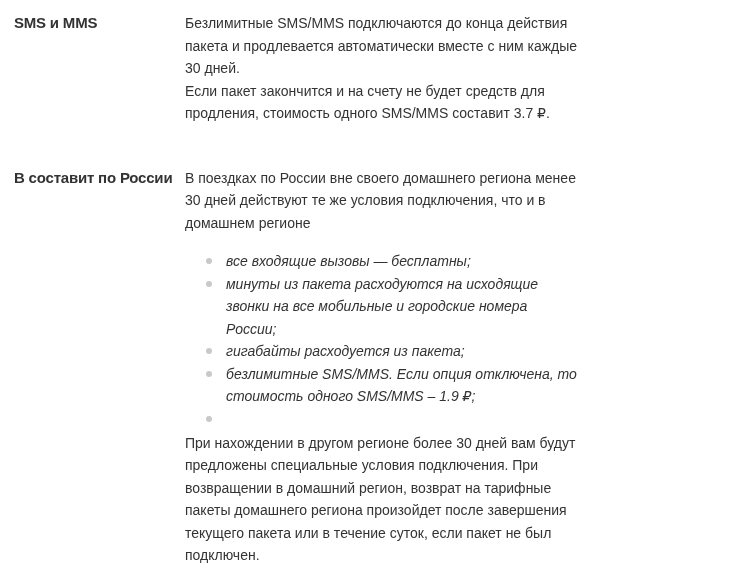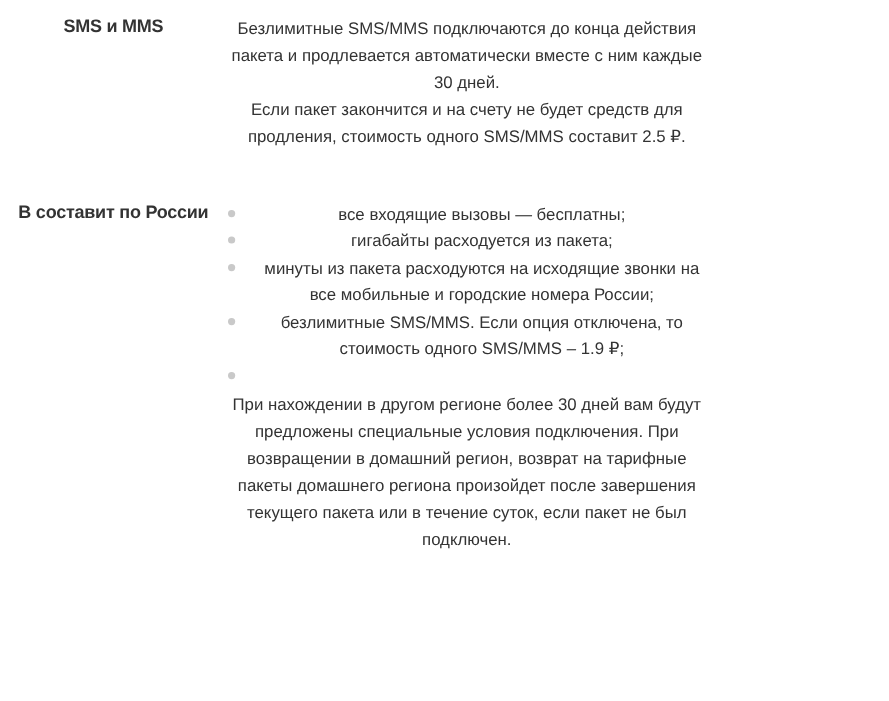--- a/index.html
+++ b/index.html
@@ -14,21 +14,20 @@
     background: var(--background);
   }
   .page {
     width: 604px;
     height: 584px;
     padding: 12px 11px 0 14px;
     overflow: hidden;
     background: var(--background);
     color: var(--text-color);
     font-family: "Liberation Sans", "DejaVu Sans", sans-serif;
-    text-align: center;
   }
   .section {
     display: flex;
     align-items: flex-start;
   }
   .section + .section {
     margin-top: 42px;
   }
   .label-col {
     flex: 0 0 171px;
@@ -47,22 +46,23 @@
   }
   p.para {
     margin: 0;
     padding: 0;
   }
   p.para + p.para {
     margin-top: 26px;
   }
   ul.bullets {
     list-style: none;
-    margin: 0;
+    margin: 16px;
     padding: 0;
+    font-style: italic;
   }
   ul.bullets li {
     position: relative;
     padding-left: 25px;
   }
   .bullet-dot {
     position: absolute;
     left: 5px;
     top: 8px;
     width: 6px;
@@ -77,40 +77,41 @@
 </head>
 <body>
 
 <div class="page">
 
   <div class="section">
     <div class="label-col">SMS и MMS</div>
     <div class="body-col">
       <p class="para">
         <span>Безлимитные SMS/MMS подключаются до конца действия пакета и продлевается автоматически вместе с ним каждые 30 дней.</span><br>
-        <span>Если пакет закончится и на счету не будет средств для продления, стоимость одного SMS/MMS составит 2.5 ₽.</span>
+        <span>Если пакет закончится и на счету не будет средств для продления, стоимость одного SMS/MMS составит 3.7 ₽.</span>
       </p>
     </div>
   </div>
 
   <div class="section">
     <div class="label-col">В составит по России</div>
     <div class="body-col">
+      <p class="para">В поездках по России вне своего домашнего региона менее 30 дней действуют те же условия подключения, что и в домашнем регионе</p>
       <ul class="bullets">
         <li>
           <span class="bullet-dot"></span>
           <span>все входящие вызовы — бесплатны;</span>
         </li>
         <li>
           <span class="bullet-dot"></span>
-          <span>гигабайты расходуется из пакета;</span>
+          <span>минуты из пакета расходуются на исходящие звонки на все мобильные и городские номера России;</span>
         </li>
         <li>
           <span class="bullet-dot"></span>
-          <span>минуты из пакета расходуются на исходящие звонки на все мобильные и городские номера России;</span>
+          <span>гигабайты расходуется из пакета;</span>
         </li>
         <li>
           <span class="bullet-dot"></span>
           <span>безлимитные SMS/MMS. Если опция отключена, то стоимость одного SMS/MMS – 1.9 ₽;</span>
         </li>
         <li>
           <span class="bullet-dot"></span>
         </li>
       </ul>
       <p class="para closing">При нахождении в другом регионе более 30 дней вам будут предложены специальные условия подключения. При возвращении в домашний регион, возврат на тарифные пакеты домашнего региона произойдет после завершения текущего пакета или в течение суток, если пакет не был подключен.</p>

